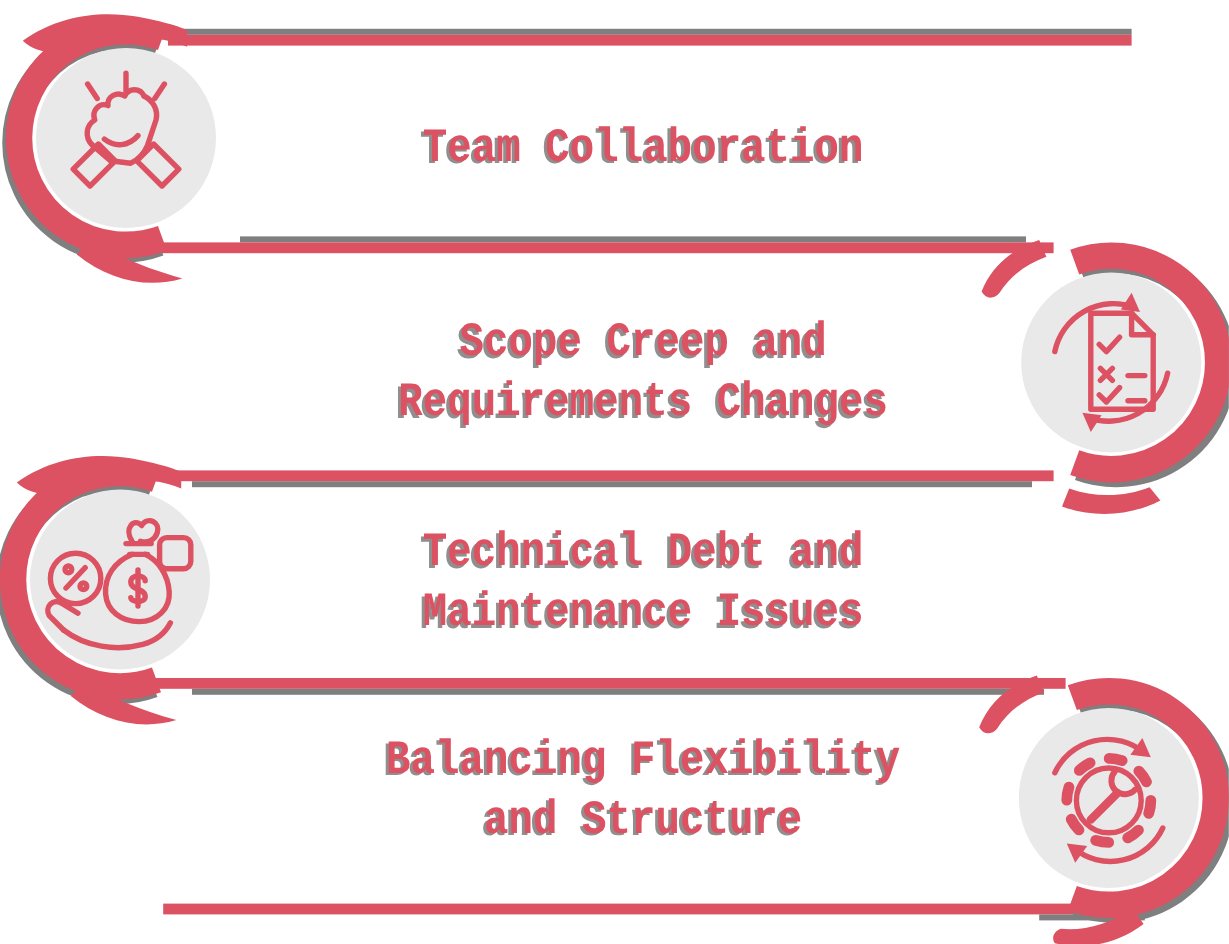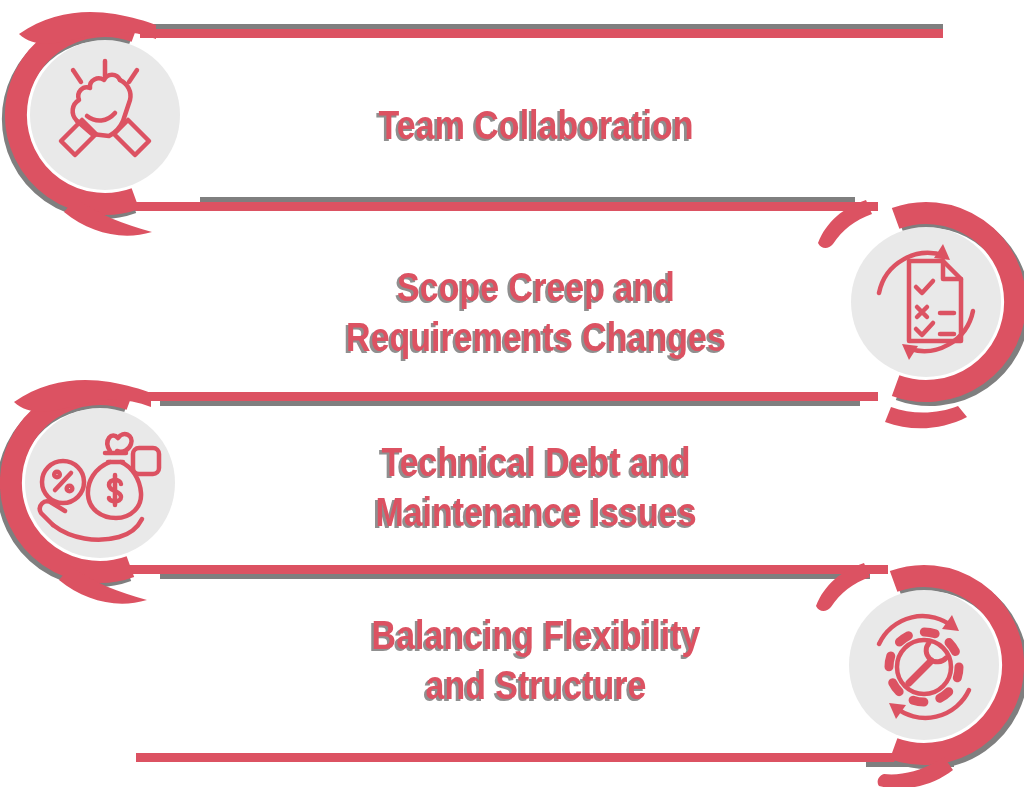--- a/index.html
+++ b/index.html
@@ -1,18 +1,18 @@
 <!DOCTYPE html>
 <html style="--red: #dc5262; --gray: #7f7f7f; --lightgray: #e9e9e9; --tshadow: #8f8f8f;"><head>
 <meta charset="utf-8">
 <style>
   :root { --red:#dc5262; --gray:#7f7f7f; --lightgray:#e9e9e9; --tshadow:#8f8f8f; }
   html,body { margin:0; padding:0; background:#ffffff; }
   .stage { position:relative; width:1024px; height:787px; overflow:hidden;
-           font-family:Liberation Sans, sans-serif; }
+           font-family:Liberation Mono, monospace; }
   svg.bg { position:absolute; left:0; top:0; }
   .rs { stroke:var(--red); }
   .gs { stroke:var(--gray); }
   .rf { fill:var(--red); }
   .gf { fill:var(--gray); }
   .lg { fill:var(--lightgray); }
   .nf { fill:none; }
   .icon { fill:none; stroke:var(--red); stroke-width:4.5;
           stroke-linecap:round; stroke-linejoin:round; }
   .title { position:absolute; left:152px; width:768px; text-align:center;

